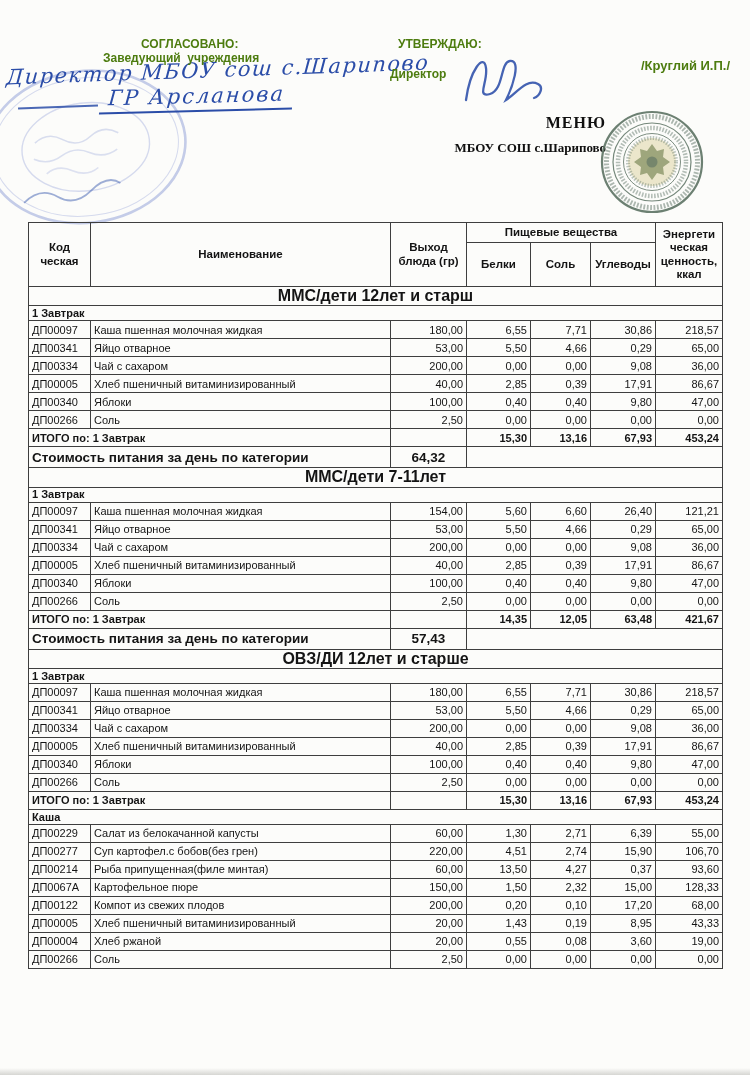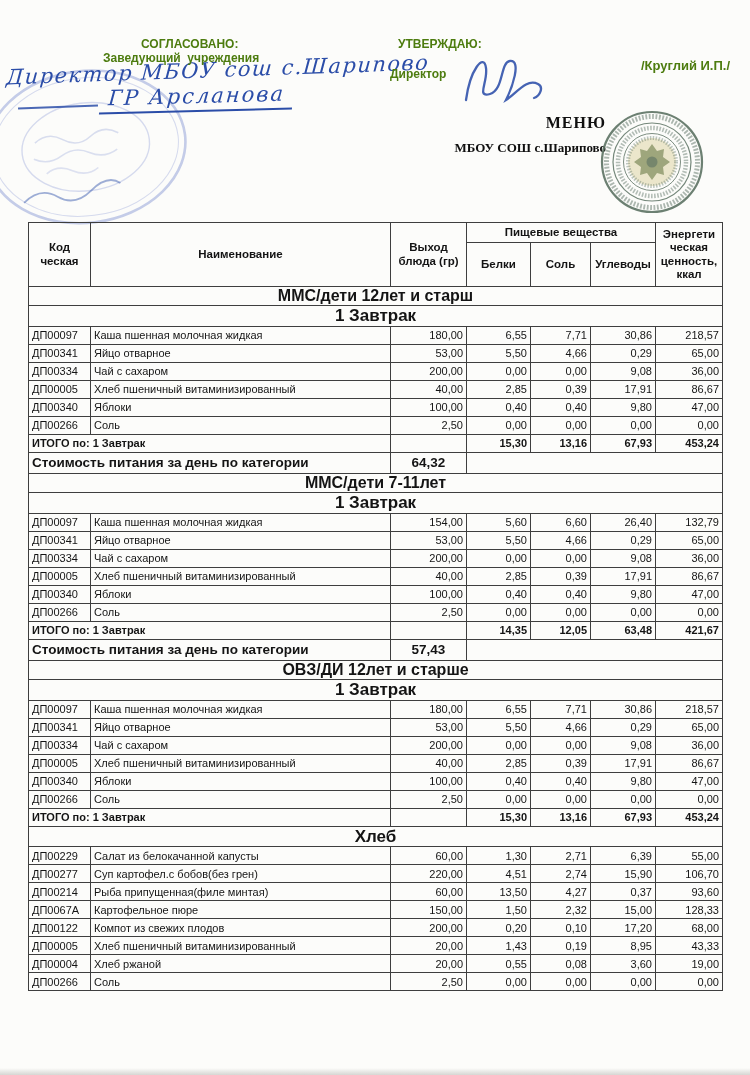--- a/index.html
+++ b/index.html
@@ -69,21 +69,21 @@
     font-weight:bold; text-align:center; font-size:11.5px;
   }
   .th-top { height:20px; }
   .th-sub { height:44px; }
   .th-code { text-align:left; padding-left:8px; }
 
   .cat-cell {
     border-left-style:hidden; border-right-style:hidden;
     font-weight:bold; text-align:center; height:15px; font-size:16px;
   }
-  .meal-cell { font-weight:bold; text-align:center; height:15px; font-size:17px; padding-left:4px; }
+  .meal-cell { font-weight:bold; text-align:left; height:15px; font-size:11px; padding-left:4px; }
   .data-row td { height:18px; }
   .cell-name { padding-left:4px; }
   .num { text-align:right; padding-right:4px; }
   .total-row td { font-weight:bold; height:18px; }
   .total-label { padding-left:4px; }
   .cost-row td { font-weight:bold; font-size:13.5px; height:21px; }
   .cost-label { padding-left:4px; }
   .cost-value { text-align:center; }
   .cost-empty { border-left-style:hidden; }
 
@@ -243,21 +243,21 @@
         <tr class="meal-row">
           <td class="meal-cell" colspan="7">1 Завтрак</td>
         </tr>
         <tr class="data-row">
           <td class="cell-code">ДП00097</td>
           <td class="cell-name">Каша пшенная молочная жидкая</td>
           <td class="num">154,00</td>
           <td class="num">5,60</td>
           <td class="num">6,60</td>
           <td class="num">26,40</td>
-          <td class="num">132,79</td>
+          <td class="num">121,21</td>
         </tr>
         <tr class="data-row">
           <td class="cell-code">ДП00341</td>
           <td class="cell-name">Яйцо отварное</td>
           <td class="num">53,00</td>
           <td class="num">5,50</td>
           <td class="num">4,66</td>
           <td class="num">0,29</td>
           <td class="num">65,00</td>
         </tr>
@@ -372,21 +372,21 @@
         </tr>
         <tr class="total-row">
           <td class="total-label" colspan="2">ИТОГО по: 1 Завтрак</td>
           <td class="num"></td>
           <td class="num">15,30</td>
           <td class="num">13,16</td>
           <td class="num">67,93</td>
           <td class="num">453,24</td>
         </tr>
         <tr class="meal-row">
-          <td class="meal-cell" colspan="7">Хлеб</td>
+          <td class="meal-cell" colspan="7">Каша</td>
         </tr>
         <tr class="data-row">
           <td class="cell-code">ДП00229</td>
           <td class="cell-name">Салат из белокачанной капусты</td>
           <td class="num">60,00</td>
           <td class="num">1,30</td>
           <td class="num">2,71</td>
           <td class="num">6,39</td>
           <td class="num">55,00</td>
         </tr>

